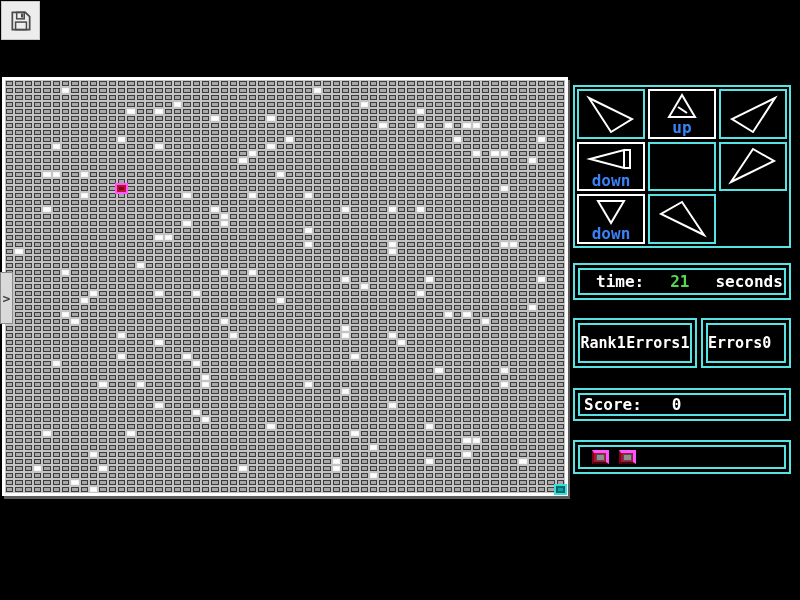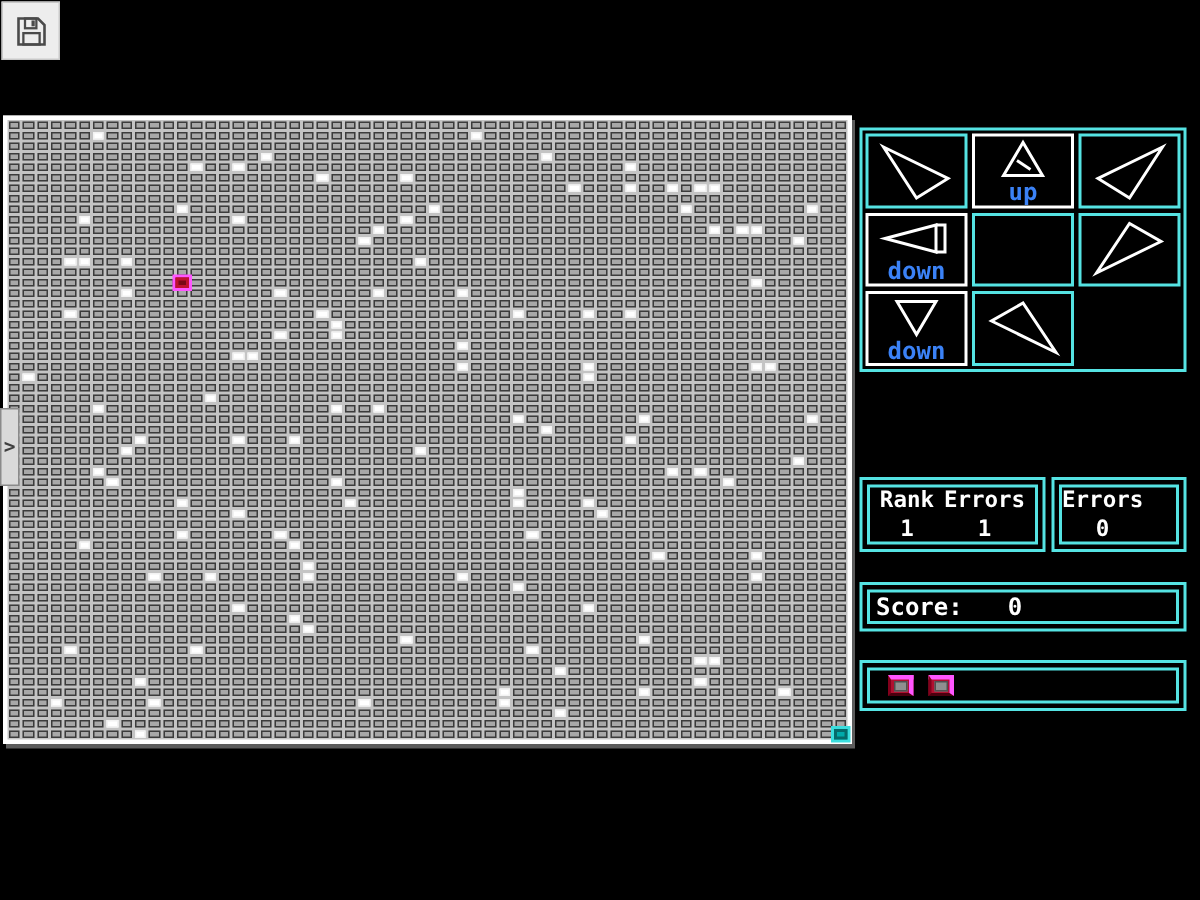--- a/index.html
+++ b/index.html
@@ -40,21 +40,21 @@
   .dcell .dlabel{font-size:16px;line-height:1;margin-top:-1px;}
   .dcell svg{display:block;}
 
   #time-box{left:573px;top:263px;width:218px;height:37px;}
   #time-box .inner{padding-left:16px;font-size:16px;}
   #time-box .tval{color:var(--green);margin-left:26px;}
   #time-box .tunit{margin-left:26px;}
 
   #rank-box{left:573px;top:318px;width:124px;height:50px;}
   #rank-box .inner{justify-content:space-evenly;align-items:center;}
-  .stat-col{display:flex;flex-direction:column;align-items:center;font-size:15px;line-height:1.25;}
+  .stat-col{display:flex;flex-direction:row;align-items:center;font-size:15px;line-height:1.25;}
   #errors-box{left:701px;top:318px;width:90px;height:50px;}
   #errors-box .inner{justify-content:flex-start;}
 
   #score-box{left:573px;top:388px;width:218px;height:33px;}
   #score-box .inner{padding-left:4px;font-size:16px;}
   #score-box .sval{margin-left:30px;}
 
   #buttons-box{left:573px;top:440px;width:218px;height:34px;}
   #buttons-box .inner{padding-left:12px;gap:10px;}
   .red-btn{width:17px;height:14px;background:var(--button_red);box-sizing:border-box;
@@ -3663,20 +3663,27 @@
       </svg>
       <span class="dlabel">down</span>
     </div>
     <div class="dcell">
       <svg width="62" height="44" viewBox="0 0 62 44">
         <polygon points="53,38 10,17 31,5" fill="none" stroke="#fff" stroke-width="2"></polygon>
       </svg>
     </div>
   </div>
 
+  <div id="time-box" class="cyanbox">
+    <div class="inner">
+      <span>time:</span>
+      <span class="tval">21</span>
+      <span class="tunit">seconds</span>
+    </div>
+  </div>
 
   <div id="rank-box" class="cyanbox">
     <div class="inner">
       <div class="stat-col">
         <span>Rank</span>
         <span>1</span>
       </div>
       <div class="stat-col">
         <span>Errors</span>
         <span>1</span>

